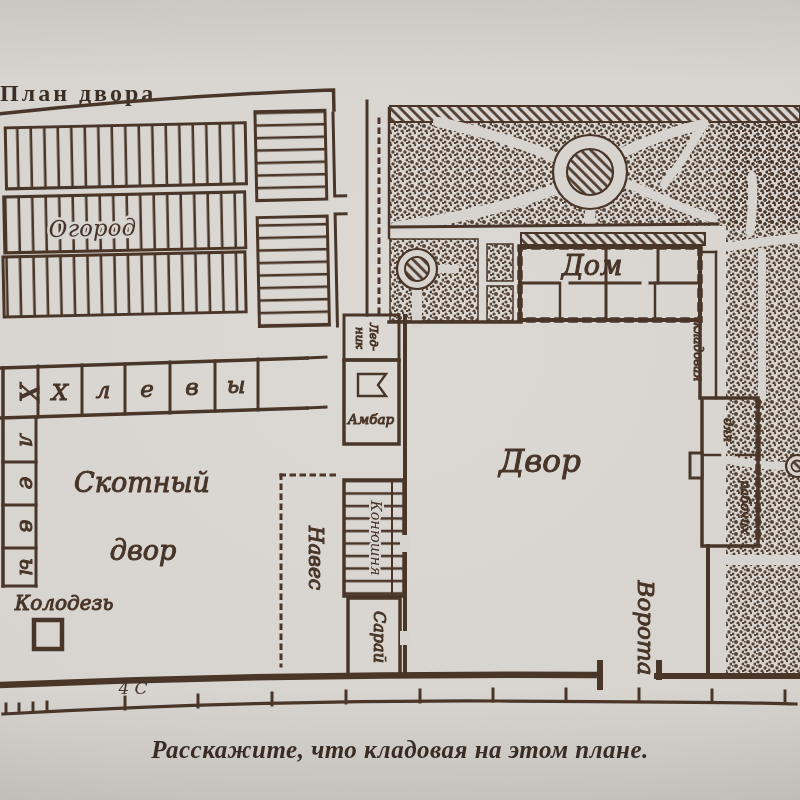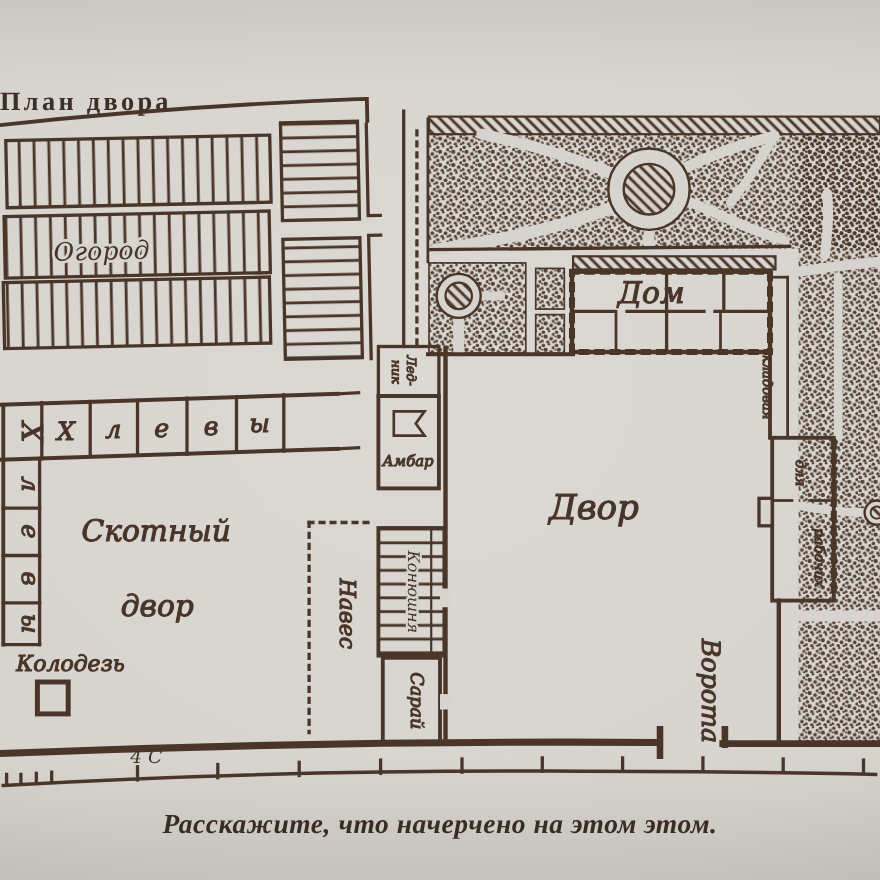--- a/index.html
+++ b/index.html
@@ -238,14 +238,14 @@
         <line x1="566" y1="701" x2="566" y2="689"></line>
           <line x1="639" y1="701" x2="639" y2="689"></line>
         <line x1="712" y1="702" x2="712" y2="690"></line>
           <line x1="785" y1="703" x2="785" y2="691"></line>
         <text class="lbl" x="133" y="694" font-size="17" text-anchor="middle" stroke="none">4 С</text>
       </g>
 
     </g>
   </svg>
 
-  <div id="caption">Расскажите, что начерчено на этом этом.</div>
+  <div id="caption">Расскажите, что кладовая на этом плане.</div>
 </div>
 
 </body></html>

